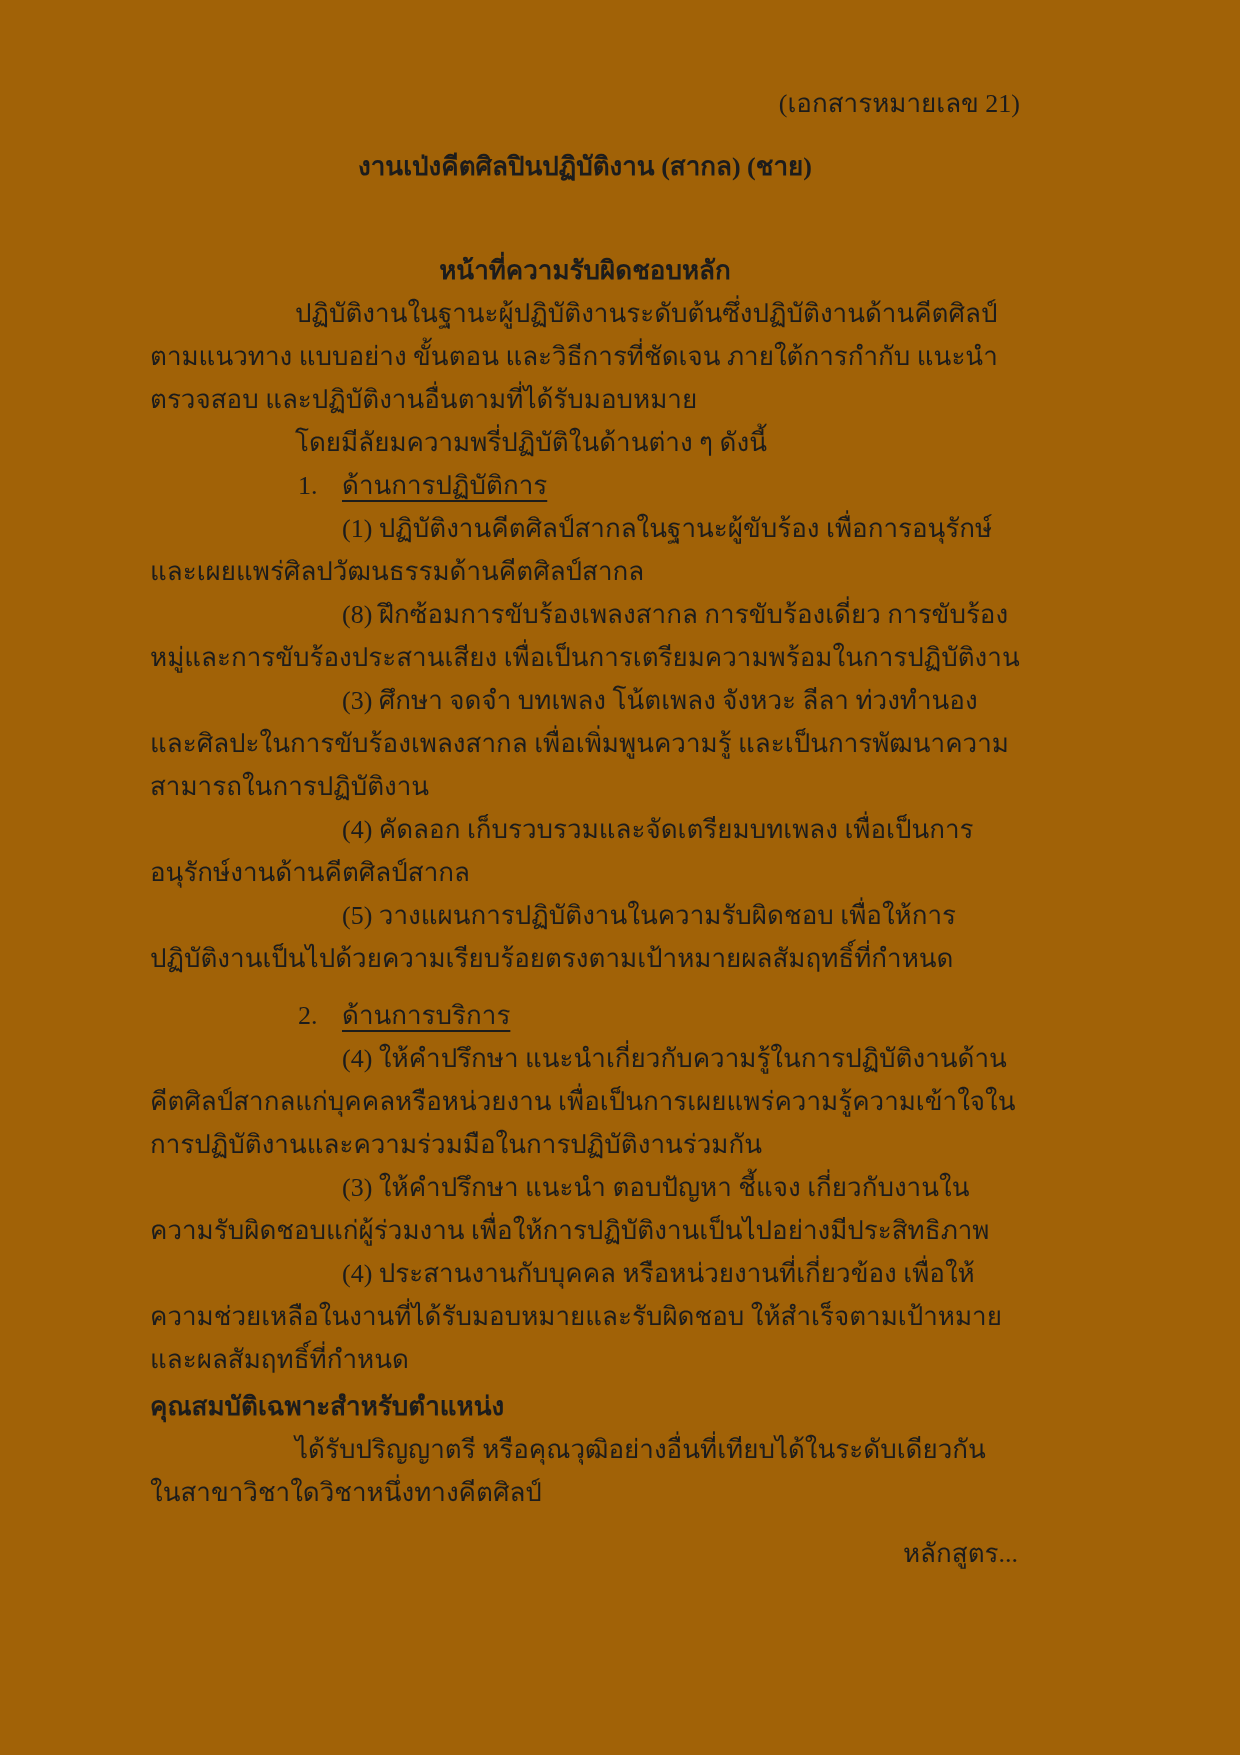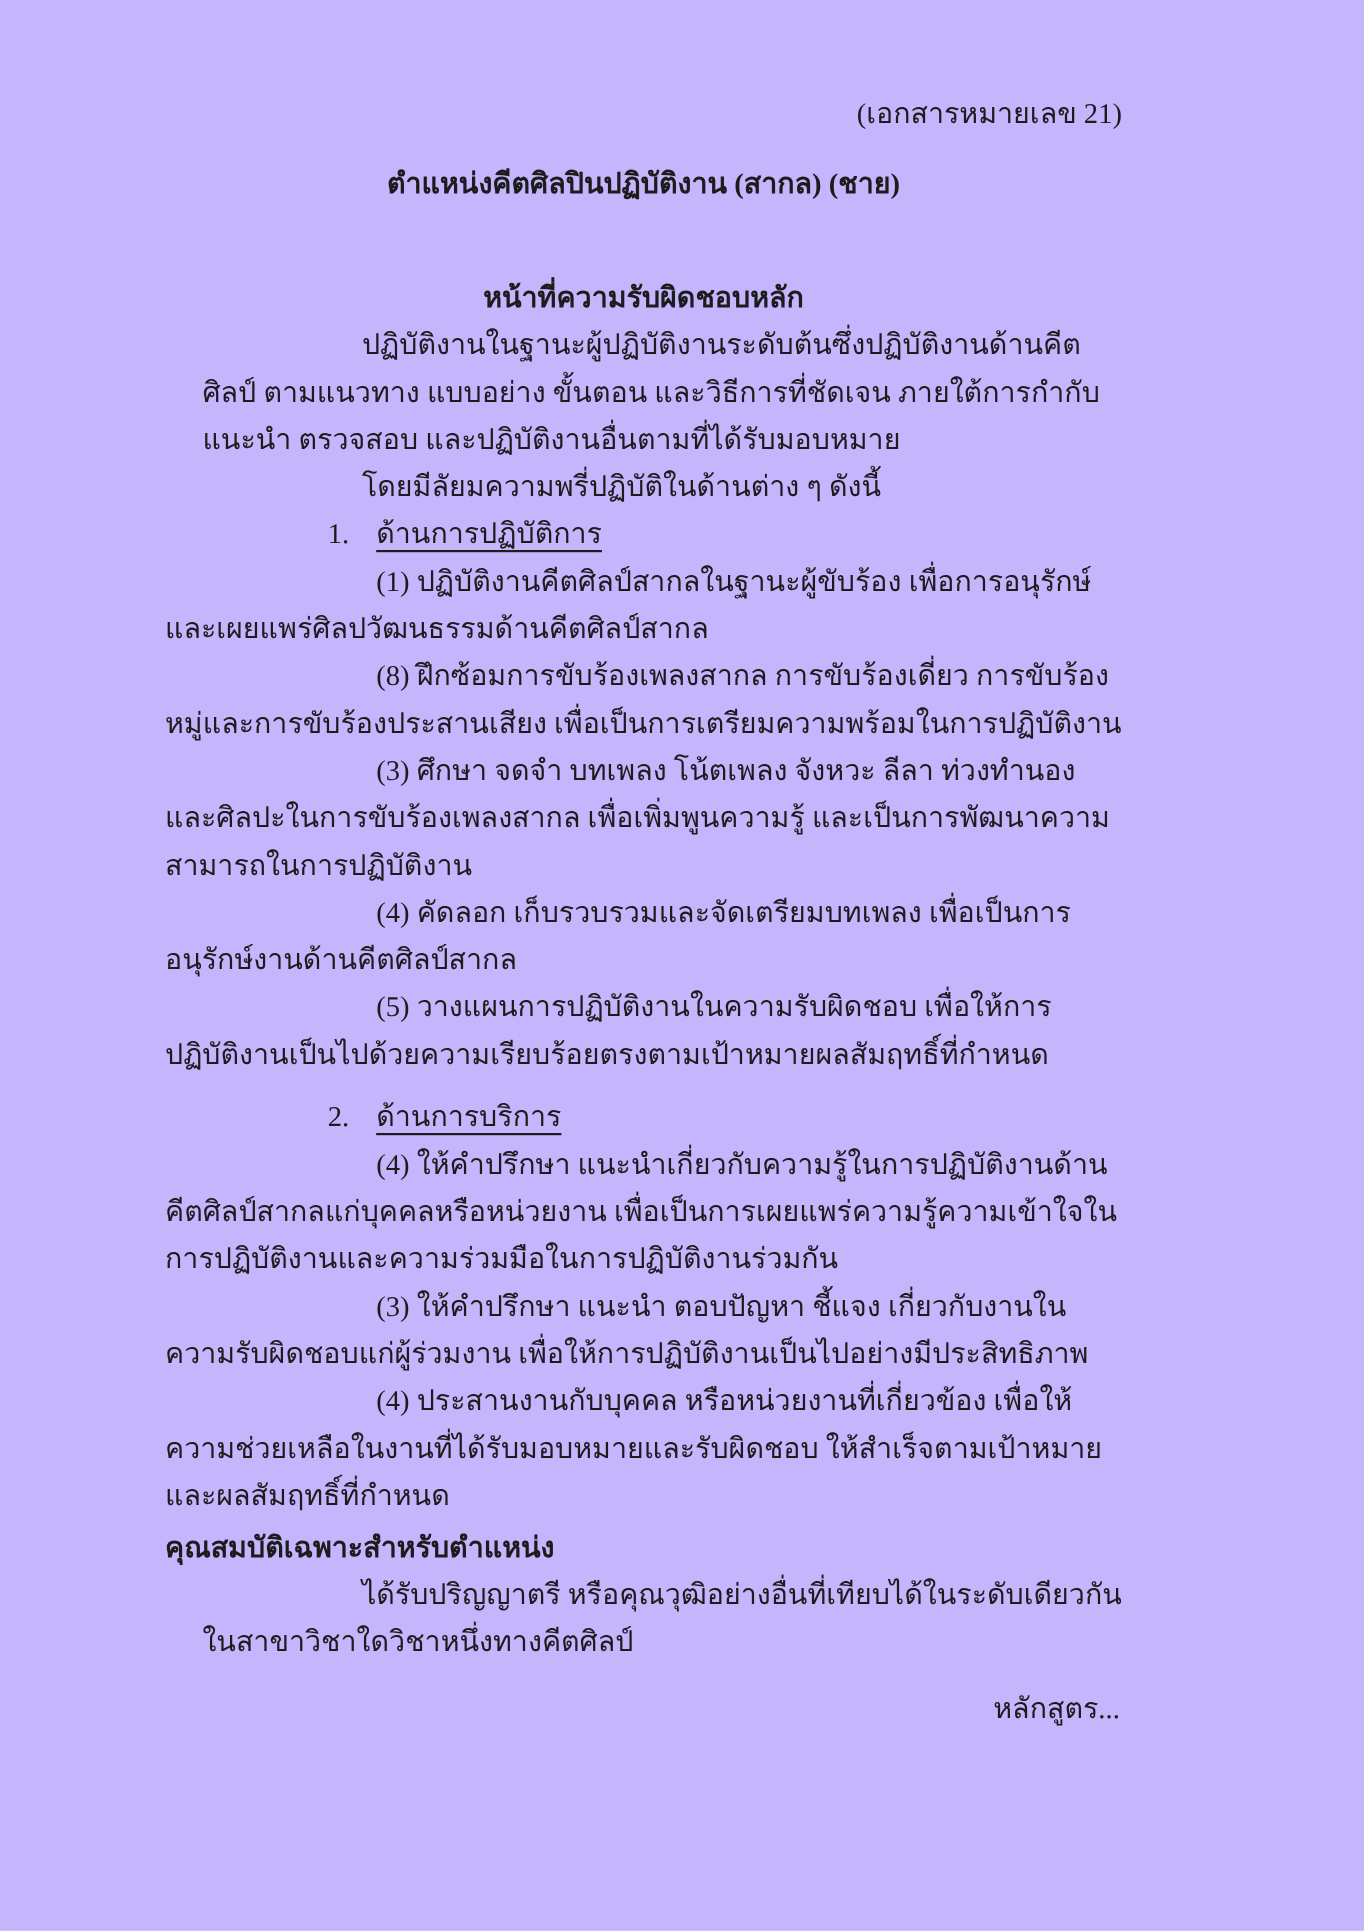--- a/index.html
+++ b/index.html
@@ -1,60 +1,60 @@
 <!DOCTYPE html>
 <html><head>
 <meta charset="utf-8">
 <style>
   html, body { margin: 0; padding: 0; background: #e9e9e9; }
   .page {
     position: relative;
     width: 1240px;
     height: 1755px;
     margin: 0 auto;
-    background: #c4b5fd;
+    background: #a16207;
     color: #1c1c1c;
     font-family: "Liberation Serif", "DejaVu Sans", sans-serif;
     font-size: 26px;
     line-height: 43px;
     overflow: hidden;
     box-shadow: 0 0 8px rgba(0,0,0,0.25);
   }
   .content {
     position: absolute;
     top: 0;
     left: 150px;
     width: 870px;
   }
   p, h1, h2 { margin: 0; font-weight: normal; font-size: 26px; line-height: 43px; }
   .doc-number { margin-top: 82px; text-align: right; }
   .title { margin-top: 20px; text-align: center; font-weight: bold; }
   .heading { margin-top: 61px; font-weight: bold; text-align: center; }
   .heading2 { margin-top: 4px; font-weight: bold; }
-  .indent { text-indent: 145px; margin-left: 34px; }
+  .indent { text-indent: 145px; }
   .section-head { margin-left: 148px; }
   .section-head .num { margin-right: 18px; }
   .section-head .u { text-decoration: underline; text-underline-offset: 6px; }
   .item { text-indent: 192px; }
   .sec2 { margin-top: 14px; }
   .footer-note {
     position: absolute;
     right: 222px;
     bottom: 180px;
   }
 </style>
 </head>
 <body>
 
 <div class="page">
   <div class="content">
 
     <p class="doc-number">(เอกสารหมายเลข 21)</p>
 
-    <h1 class="title">ตำแหน่งคีตศิลปินปฏิบัติงาน (สากล) (ชาย)</h1>
+    <h1 class="title">งานเป่งคีตศิลปินปฏิบัติงาน (สากล) (ชาย)</h1>
 
     <h2 class="heading">หน้าที่ความรับผิดชอบหลัก</h2>
 
     <p class="indent">ปฏิบัติงานในฐานะผู้ปฏิบัติงานระดับต้นซึ่งปฏิบัติงานด้านคีตศิลป์ ตามแนวทาง แบบอย่าง ขั้นตอน และวิธีการที่ชัดเจน ภายใต้การกำกับ แนะนำ ตรวจสอบ และปฏิบัติงานอื่นตามที่ได้รับมอบหมาย</p>
 
     <p class="indent">โดยมีลัยมความพรี่ปฏิบัติในด้านต่าง ๆ ดังนี้</p>
 
     <p class="section-head">
       <span class="num">1.</span>
       <span class="u">ด้านการปฏิบัติการ</span>

